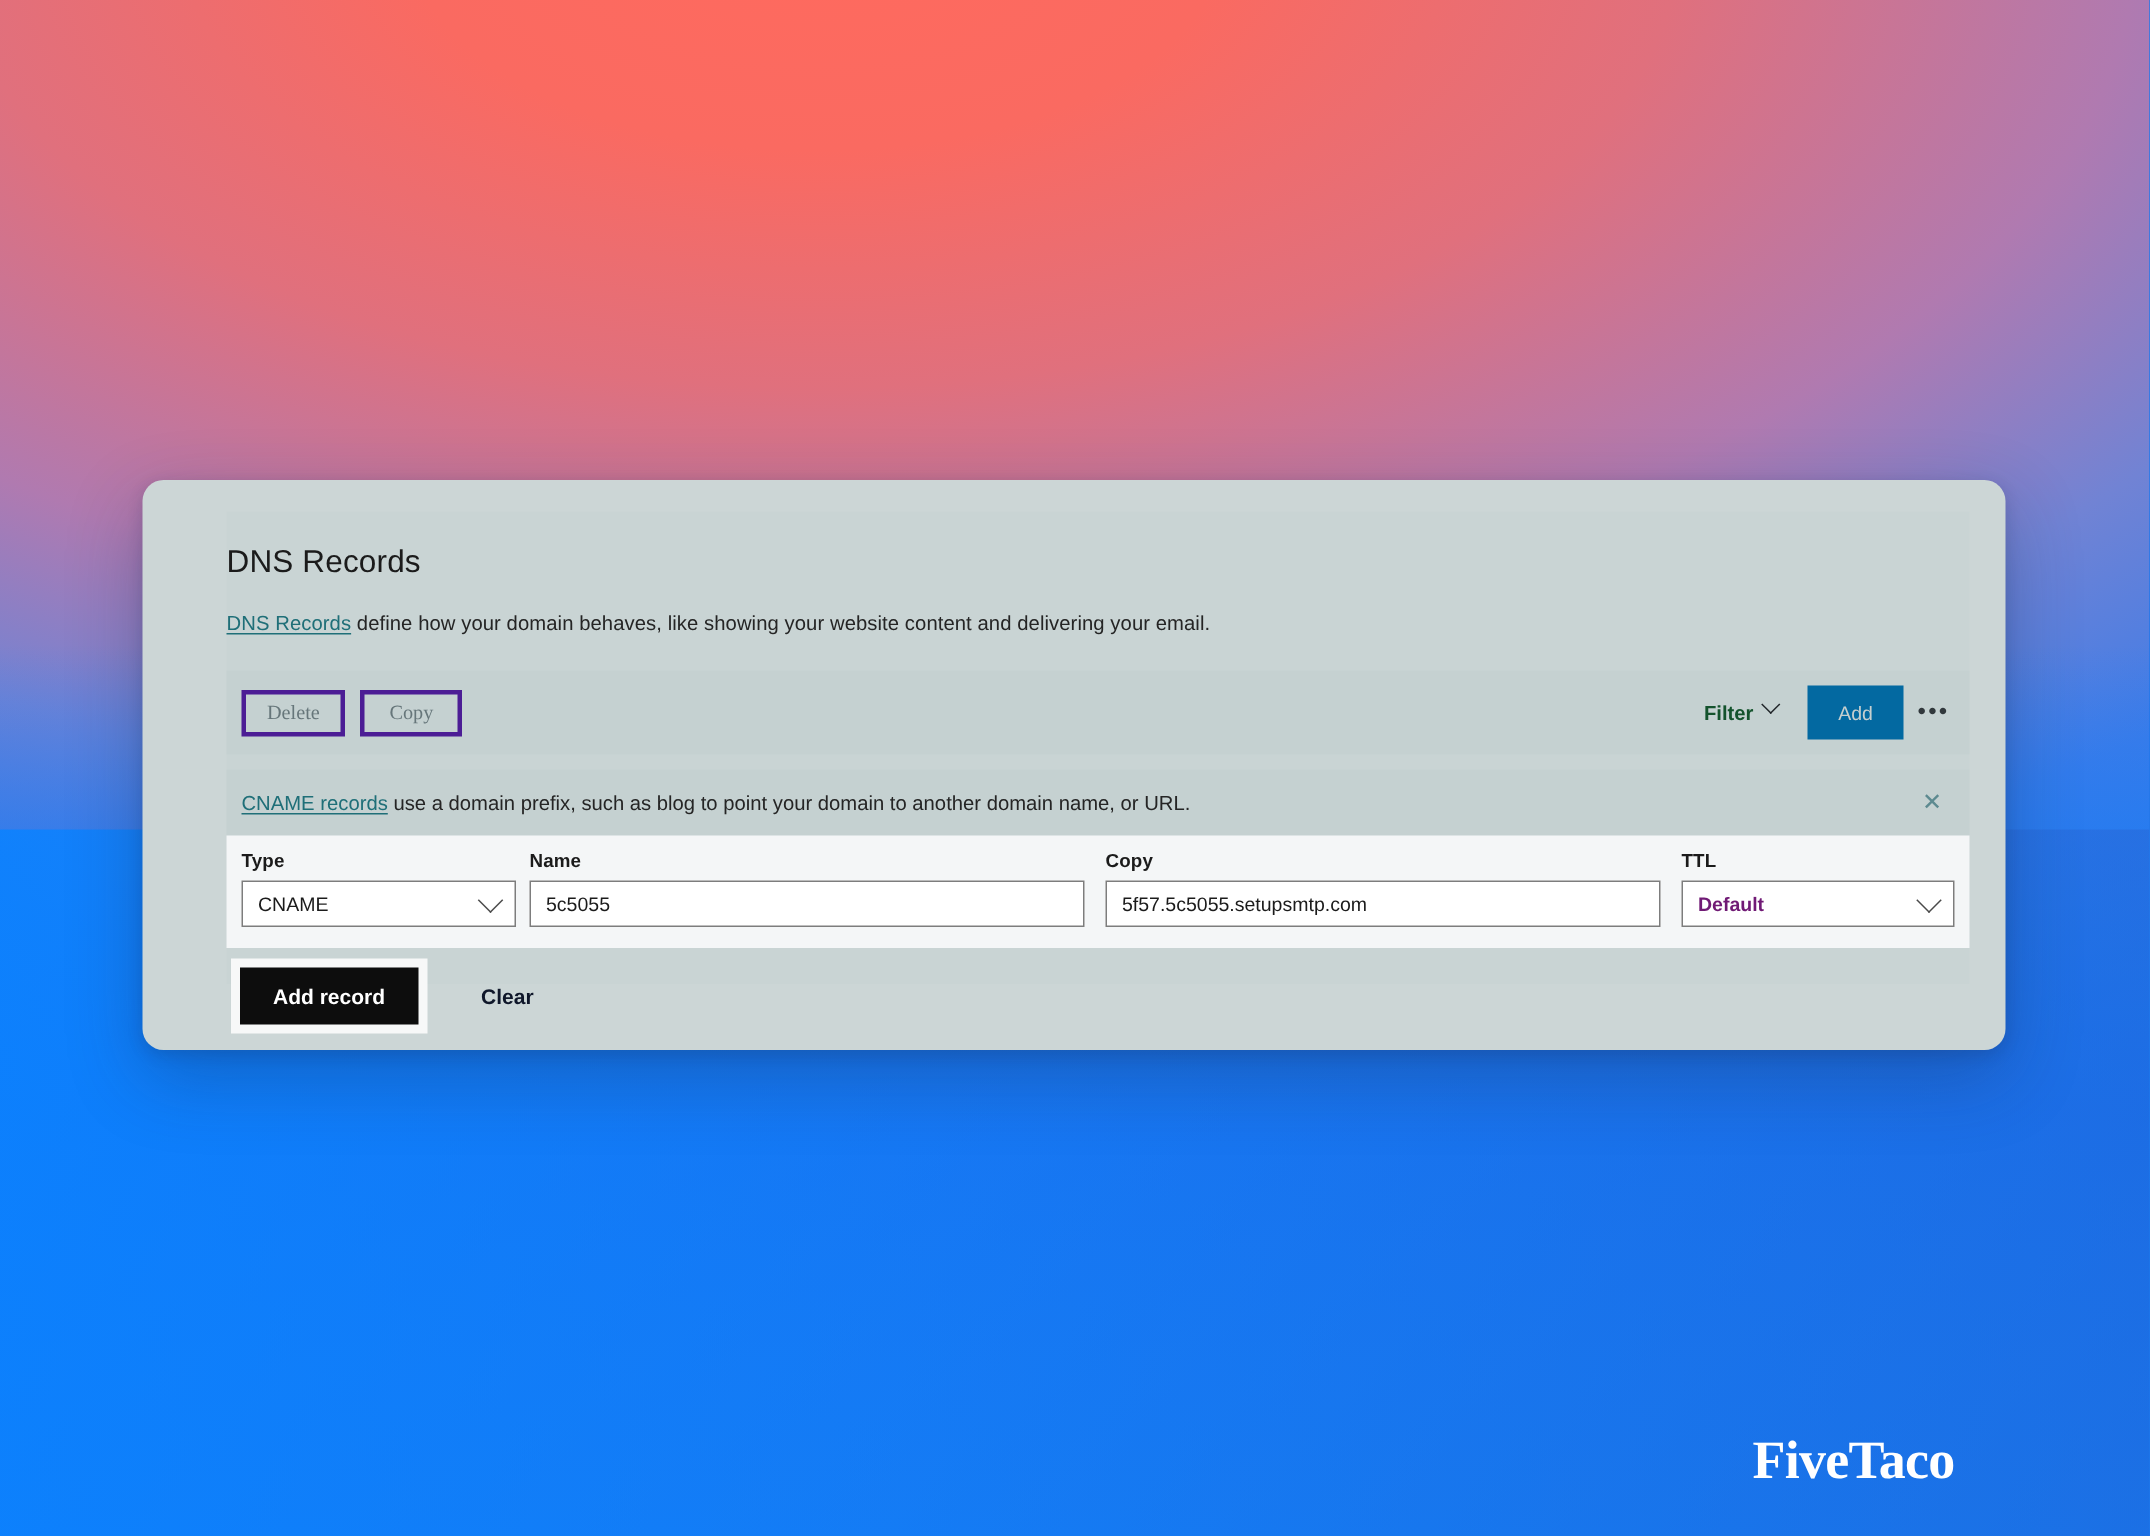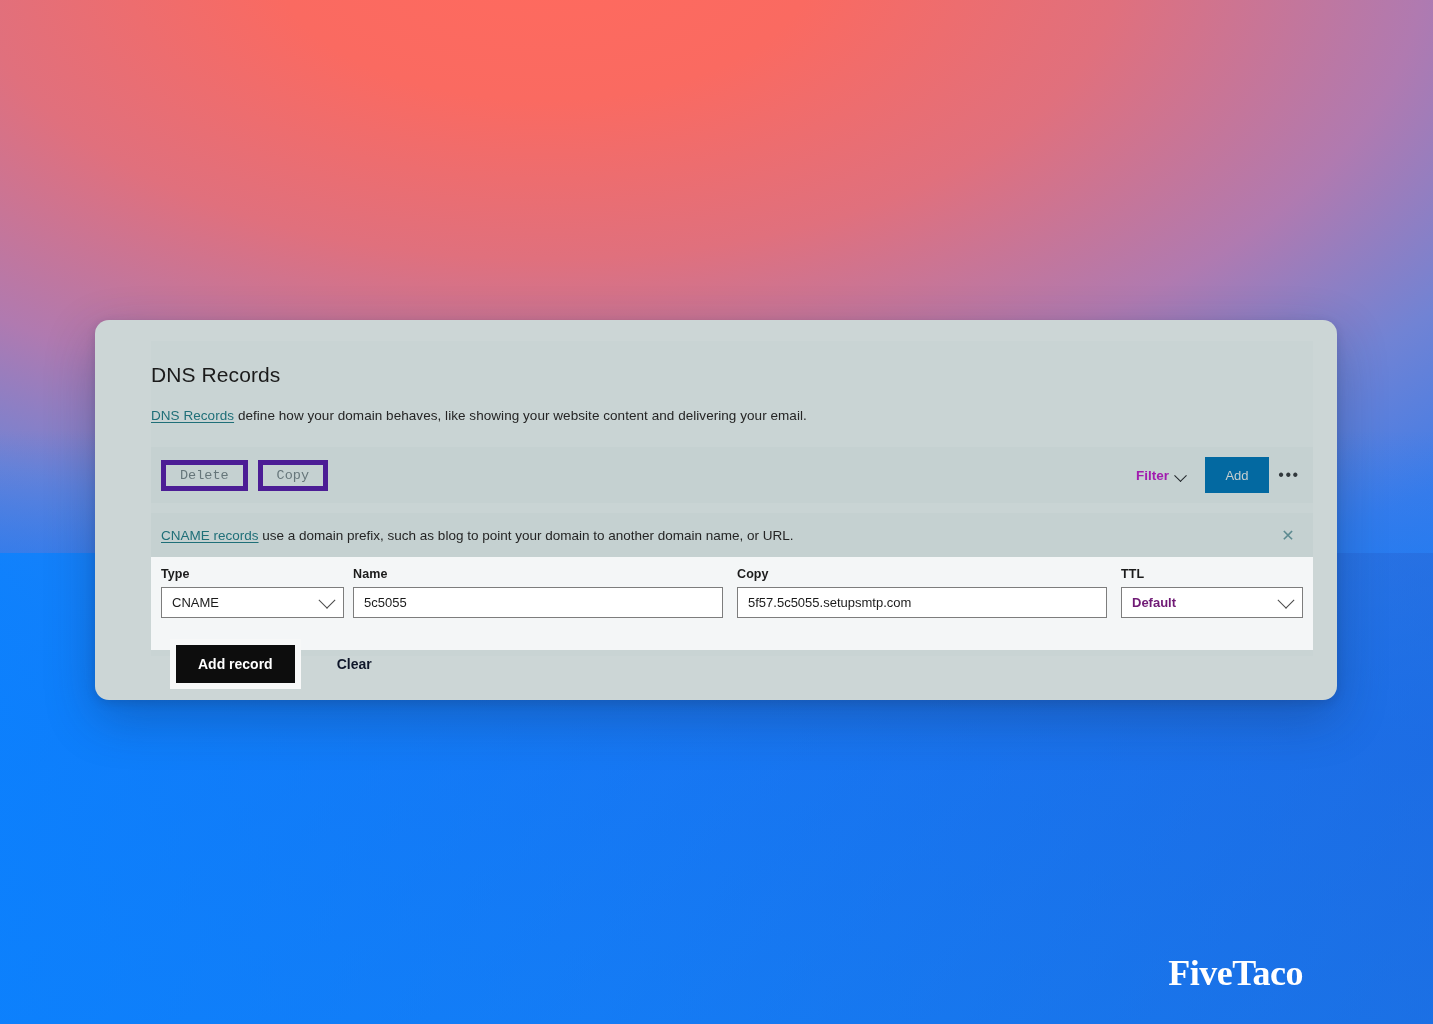--- a/index.html
+++ b/index.html
@@ -108,45 +108,45 @@
     background: #c5d1d1;
     display: flex;
     align-items: center;
     box-sizing: border-box;
   }
   .btn-ghost {
     height: 31px;
     min-width: 68px;
     padding: 0 14px;
     background: transparent;
-    border: 5px solid #4c1d95;
+    border: 3px solid #4c1d95;
     color: #66767a;
     font-size: 13.5px;
-    font-family: Liberation Mono, monospace;
+    font-family: Liberation Serif, serif;
     cursor: default;
     box-sizing: border-box;
     display: inline-flex;
     align-items: center;
     justify-content: center;
   }
   #btn-delete { margin-left: 10px; }
   #btn-copy { margin-left: 10px; }
 
   .toolbar-right {
     margin-left: auto;
     display: flex;
     align-items: center;
     height: 100%;
   }
   #filter-control {
     display: inline-flex;
-    align-items: flex-end;
+    align-items: flex-start;
     gap: 7px;
     font-size: 13.5px;
-    color: #a21caf;
+    color: #14532d;
     font-weight: 700;
     margin-right: 20px;
     cursor: pointer;
     padding-left: 36px;
   }
   #btn-add {
     width: 64px;
     height: 36px;
     background: #0369a1;
     border: none;
@@ -199,21 +199,21 @@
     color: #5d8a90;
     cursor: pointer;
   }
 
   
   #fields {
     position: absolute;
     left: 0px;
     top: 216px;
     width: 1162px;
-    height: 93px;
+    height: 75px;
     background: #f4f6f7;
     box-sizing: border-box;
   }
   .field {
     position: absolute;
     top: 10px;
   }
   .field-label {
     font-size: 12.5px;
     font-weight: 700;
@@ -266,21 +266,21 @@
     position: absolute;
     left: 0px;
     top: 291px;
     width: 1162px;
     height: 64px;
     display: flex;
     align-items: center;
     box-sizing: border-box;
   }
   #add-record-wrap {
-    margin-left: 19px;
+    margin-left: 3px;
     padding: 6px;
     background: #f7f8f8;
     display: inline-block;
   }
   #btn-add-record {
     background: #0d0d0d;
     color: #ffffff;
     border: none;
     font-size: 14px;
     font-weight: 700;

